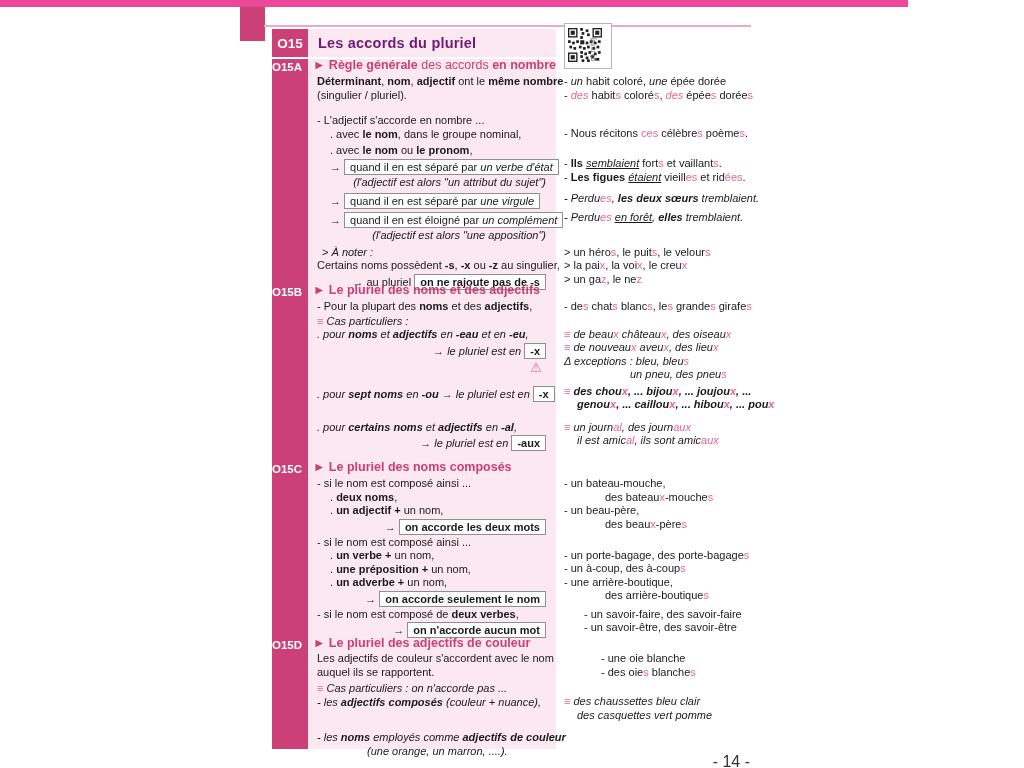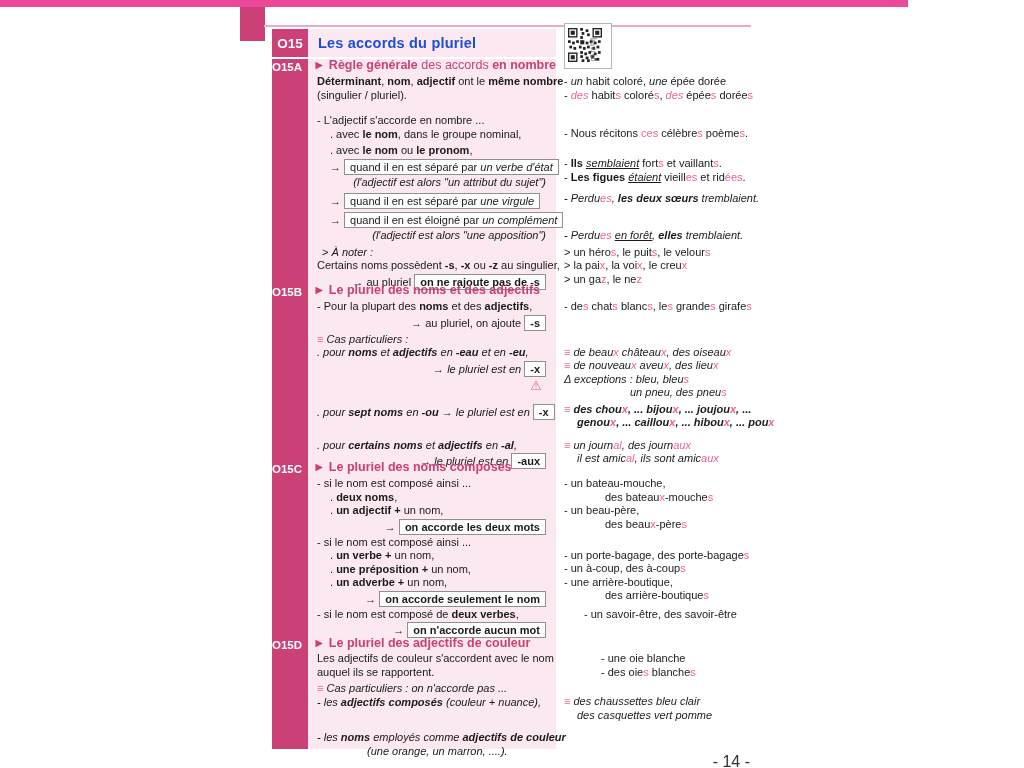--- a/index.html
+++ b/index.html
@@ -13,40 +13,40 @@
   #qr-box svg{position:absolute;left:3px;top:4px;}
   #qr-label{position:absolute;right:-1px;top:22px;font-size:6.5px;color:#666;transform:rotate(-90deg);transform-origin:center;white-space:nowrap;width:40px;text-align:center;}
   
   #code-box{position:absolute;left:272px;top:22px;width:36px;height:28px;background:#cb4077;color:#fff;
             font-weight:bold;font-size:13.5px;display:flex;align-items:center;justify-content:center;}
   #side-bar{position:absolute;left:272px;top:52px;width:36px;height:690px;background:#cb4077;}
   .side-code{position:absolute;left:272px;width:36px;color:#fff;font-weight:bold;font-size:11.5px;text-align:left;}
   #side-code-a{top:54px;} #side-code-b{top:279px;} #side-code-c{top:456px;} #side-code-d{top:632px;}
   
   #title-strip{position:absolute;left:308px;top:22px;width:248px;height:28px;background:#fbe8f0;display:flex;align-items:center;}
-  #page-title{font-weight:bold;font-size:14.5px;color:#1d4ed8;padding-left:10px;letter-spacing:.2px;}
+  #page-title{font-weight:bold;font-size:14.5px;color:#701a75;padding-left:10px;letter-spacing:.2px;}
   #panel{position:absolute;left:308px;top:52px;width:248px;height:690px;background:#fbe8f0;}
   
   #secs{position:absolute;left:308px;top:0;width:700px;}
   .sec{position:absolute;left:0;width:700px;}
   .s0{top:51px;} .s1{top:276px;} .s2{top:453px;} .s3{top:629px;}
   .heading{color:#cb3f76;font-size:12.5px;line-height:15px;padding-left:5px;white-space:nowrap;}
   .row{display:flex;align-items:flex-start;}
   .cl{width:248px;flex:0 0 248px;padding-left:9px;box-sizing:border-box;}
   .cr{flex:1;padding-left:8px;box-sizing:border-box;}
   .ln{font-size:11px;line-height:13.5px;white-space:nowrap;min-height:13.5px;}
   .fb{font-weight:bold;} .fi{font-style:italic;} .fu{text-decoration:underline;} .fp{color:#e8639b;}
   .box{display:inline-block;border:1px solid #8f8f8f;background:#fff;padding:0 5px;line-height:14px;margin:1px 0;}
   .i0{padding-left:0;} .ih{padding-left:5px;} .i1{padding-left:13px;} .i3{padding-left:50px;}
   .ri1{padding-left:13px;} .ri2{padding-left:41px;} .ri3{padding-left:66px;}
   .ar{text-align:right;padding-right:10px;}
   .warn{font-size:13px;line-height:15px;padding-right:14px;}
   
   .s0 .r0{margin-top:2px;} .s0 .r1{margin-top:12px;} .s0 .r2{margin-top:3px;} .s0 .r3{margin-top:3px;}
-  .s0 .r4{margin-top:1px;align-items:flex-end;} .s0 .r5{margin-top:3px;}
+  .s0 .r4{margin-top:1px;} .s0 .r5{margin-top:3px;}
   .s1 .r0{margin-top:2px;} .s1 .r1{margin-top:1px;} .s1 .r2{margin-top:3px;} .s1 .r3{margin-top:9px;}
   .s2 .r0{margin-top:2px;} .s2 .r1{margin-top:0;} .s2 .r2{margin-top:0;gap:20px;}
   .s3 .r0{margin-top:1px;gap:37px;} .s3 .r1{margin-top:3px;} .s3 .r2{margin-top:9px;flex-direction:column;}
   
   .s0 .r1 .cr,.s0 .r2 .cr,.s1 .r1 .cr,.s2 .r1 .cr,.s3 .r1 .cr{padding-top:13px;}
   #page-num{position:absolute;left:240px;top:746px;width:510px;text-align:right;font-size:16px;color:#333;}
 </style>
 </head>
 <body>
 
@@ -176,21 +176,20 @@
             <div class="ln"><span>&gt;  la pai</span><span class="fp">x</span><span>, la voi</span><span class="fp">x</span><span>, le creu</span><span class="fp">x</span></div>
             <div class="ln"><span>&gt;  un ga</span><span class="fp">z</span><span>, le ne</span><span class="fp">z</span></div>
           </div>
         </div>
       </div>
       <div class="sec s1">
         <div class="heading"><span class="fb">► Le pluriel des noms et des adjectifs</span></div>
         <div class="row r0">
           <div class="cl">
             <div class="ln i0"><span>- Pour la plupart des </span><span class="fb">noms</span><span> et des </span><span class="fb">adjectifs</span><span>,</span></div>
-            <div class="ln ar"><span>→ au pluriel, on ajoute  </span><span class="box"><span class="fb"> -s </span></span></div>
           </div>
           <div class="cr">
             <div class="ln"><span>- de</span><span class="fp">s</span><span> chat</span><span class="fp">s</span><span> blanc</span><span class="fp">s</span><span>, le</span><span class="fp">s</span><span> grande</span><span class="fp">s</span><span> girafe</span><span class="fp">s</span></div>
           </div>
         </div>
         <div class="row r1">
           <div class="cl">
             <div class="ln i0"><span class="fp">≡ </span><span class="fi">Cas particuliers :</span></div>
             <div class="ln i0"><span class="fi">. pour </span><span class="fb fi">noms</span><span class="fi"> et </span><span class="fb fi">adjectifs</span><span class="fi"> en </span><span class="fb fi">-eau</span><span class="fi"> et en </span><span class="fb fi">-eu</span><span class="fi">,</span></div>
             <div class="ln ar"><span class="fi">→ le pluriel est en  </span><span class="box"><span class="fb"> -x </span></span></div>
@@ -253,20 +252,21 @@
             <div class="ln"><span>- une arrière-boutique,</span></div>
             <div class="ln ri2"><span>des arrière-boutique</span><span class="fp">s</span></div>
           </div>
         </div>
         <div class="row r2">
           <div class="cl">
             <div class="ln i0"><span>- si le nom est composé de </span><span class="fb">deux verbes</span><span>,</span></div>
             <div class="ln ar"><span>→  </span><span class="box"><span class="fb">on n'accorde aucun mot</span></span></div>
           </div>
           <div class="cr">
+            <div class="ln"><span>- un savoir-faire, des savoir-faire</span></div>
             <div class="ln"><span>- un savoir-être, des savoir-être</span></div>
           </div>
         </div>
       </div>
       <div class="sec s3">
         <div class="heading"><span class="fb">► Le pluriel des adjectifs de couleur</span></div>
         <div class="row r0">
           <div class="cl">
             <div class="ln i0"><span>Les adjectifs de couleur s'accordent avec le nom</span></div>
             <div class="ln i0"><span>auquel ils se rapportent.</span></div>

